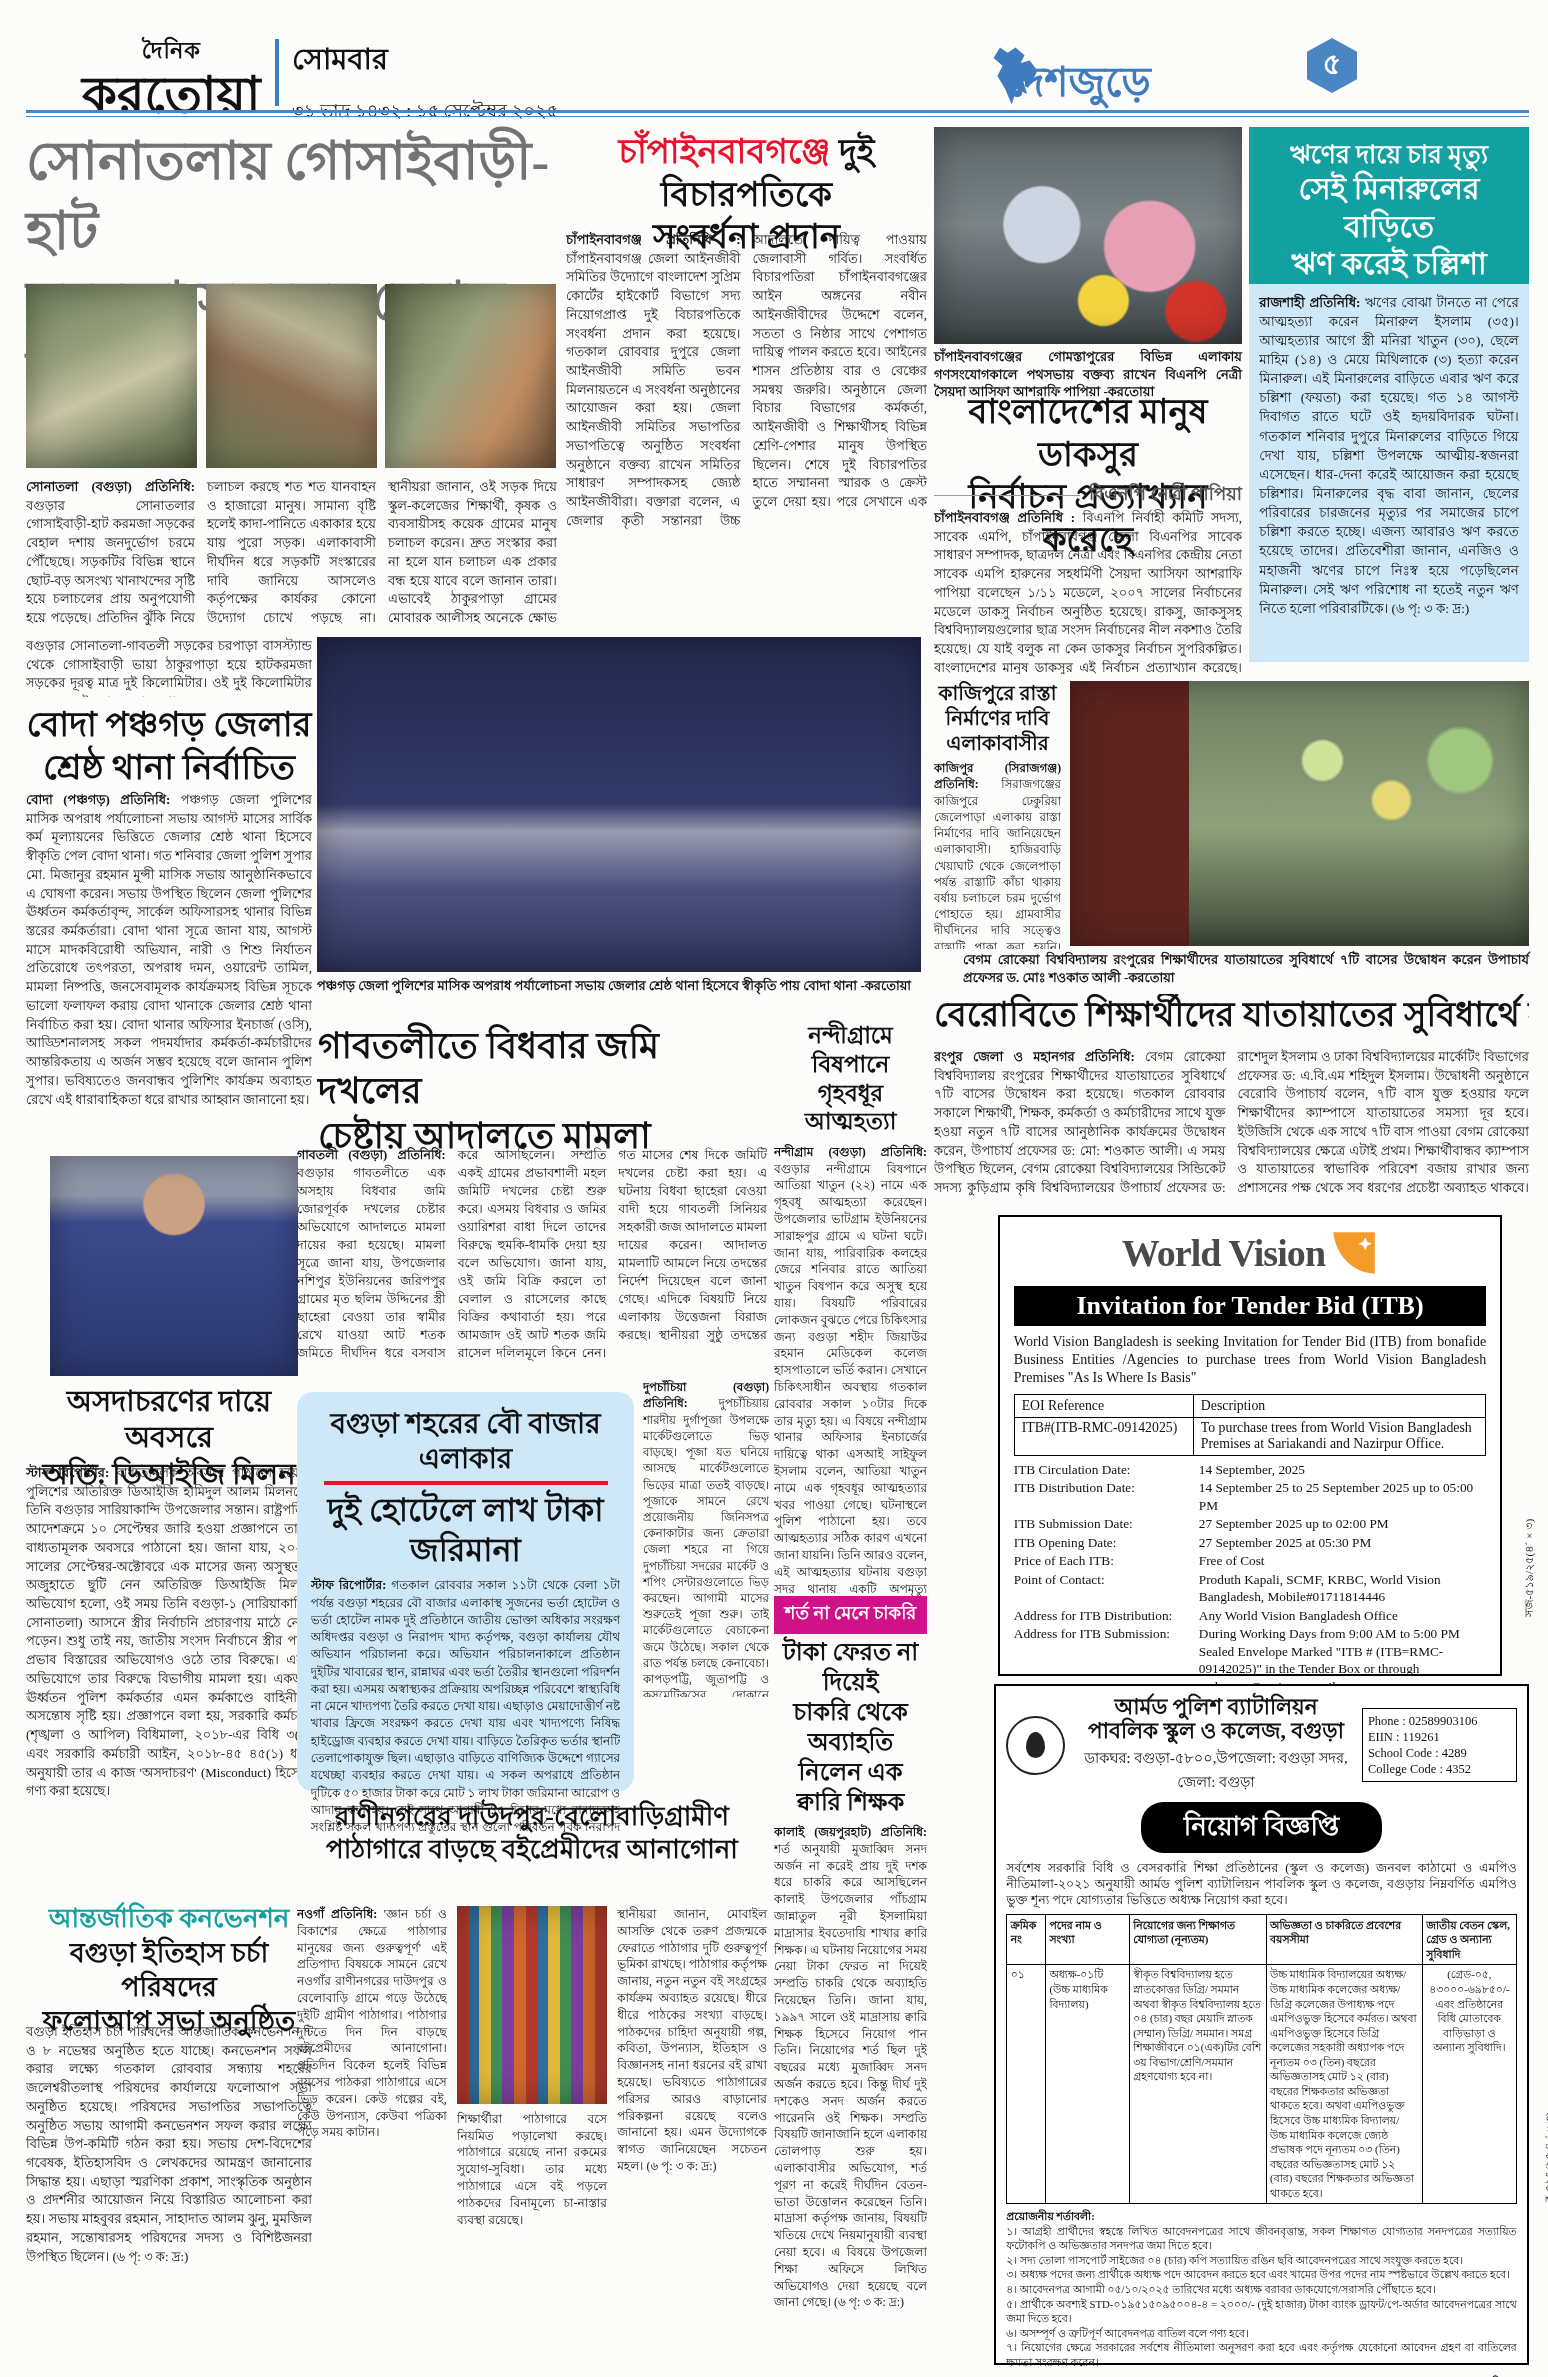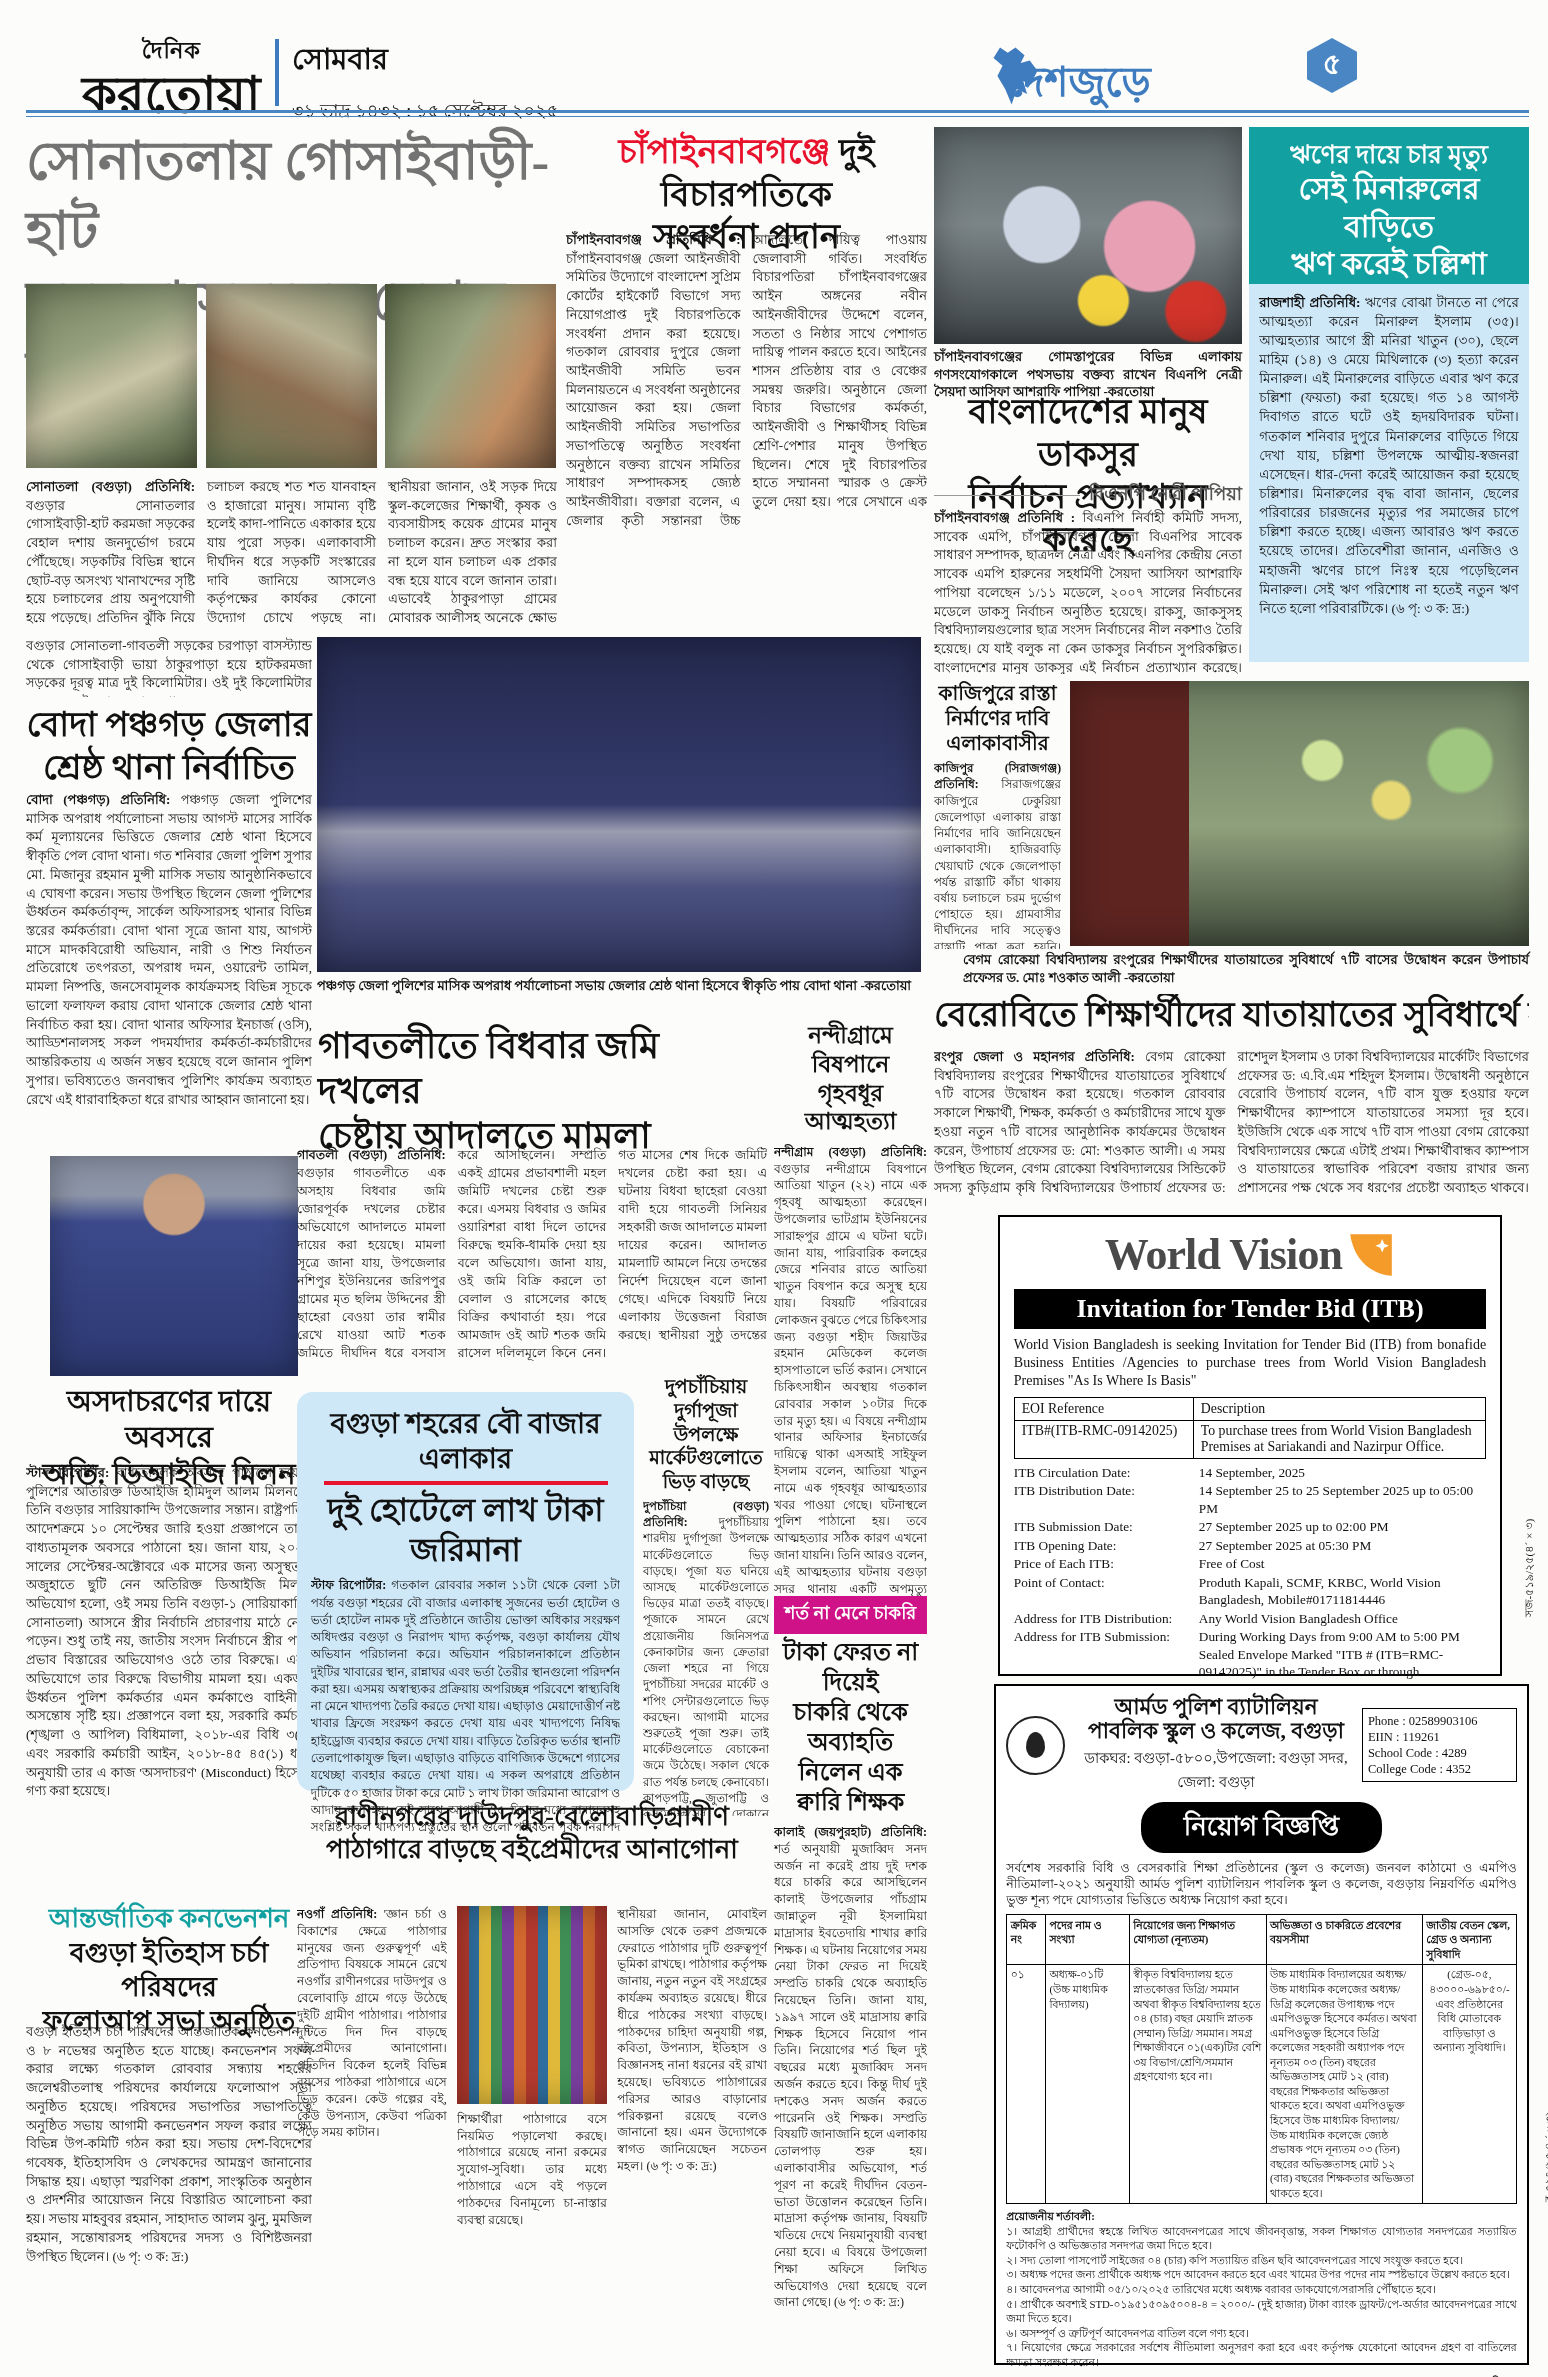--- a/index.html
+++ b/index.html
@@ -51,21 +51,21 @@
              linear-gradient(180deg,#8d95a8 0 18%,#3c4a8c 30%,#2c3870 100%);}
   .ph-bus{background:linear-gradient(90deg,#5d2420 0 26%,transparent 26%),
              radial-gradient(circle at 55% 30%,#cfe49a 0 6%,transparent 7%),
              radial-gradient(circle at 70% 45%,#e6d875 0 5%,transparent 6%),
              radial-gradient(circle at 85% 30%,#9fc77f 0 7%,transparent 8%),
              linear-gradient(180deg,#6d7f62 0%,#8fa07c 55%,#3f4a3a 100%);}
   .ph-books{background:repeating-linear-gradient(90deg,#b53a2e 0 12px,#2f6e9e 12px 22.4px,#e0b93a 22.4px 34px,#3f8f56 34px 45px,#7b3fa0 45px 57px,#d2682f 57px 69px);}
   
   .wv{border:2.6px solid #000;background:#fff;padding:12px 13.8px;}
   .wv-logo-row{display:flex;justify-content:center;align-items:center;gap:5.2px;}
-  .wv-word{font-size:44px;font-weight:bold;color:#4a4a4a;letter-spacing:-0.9px;}
+  .wv-word{font-size:38px;font-weight:bold;color:#4a4a4a;letter-spacing:-0.9px;}
   .wv-bar{background:#000;color:#fff;text-align:center;font-size:26px;font-weight:bold;padding:5.2px 0;margin:8.6px 0 6.9px 0;}
   .wv-intro{font-size:14px;line-height:1.3;text-align:justify;}
   .wv-table{width:100%;border-collapse:collapse;margin:6.9px 0 5.2px 0;font-size:13.8px;}
   .wv-table td,.wv-table th{border:1.3px solid #000;padding:2.6px 6.9px;text-align:left;font-weight:normal;vertical-align:top;}
   .wv-det{display:grid;grid-template-columns:185px 1fr;font-size:13.3px;line-height:1.32;row-gap:0.9px;}
   .wv-foot{font-size:13.3px;line-height:1.3;text-align:justify;margin-top:5.2px;}
   
   .ny{border:2.6px solid #000;background:#fff;padding:8.6px 10.3px;}
   .ny-head{display:grid;grid-template-columns:64px 1fr 155px;gap:6.9px;align-items:center;}
   .ny-logo{width:55px;height:55px;border:2.6px double #222;border-radius:50%;display:flex;align-items:center;justify-content:center;}
@@ -322,24 +322,20 @@
     <div class="hl hl-center" style="font-size:28px;">বগুড়া শহরের বৌ বাজার এলাকার</div>
     <div class="redbar" style="width:284px;"></div>
     <div class="hl hl-center" style="font-size:32px;">দুই হোটেলে লাখ টাকা জরিমানা</div>
     <div class="body-txt" style="margin-top:6.9px;height:258px;font-size:12px;">
       <b>স্টাফ রিপোর্টার:</b>
       <span>গতকাল রোববার সকাল ১১টা থেকে বেলা ১টা পর্যন্ত বগুড়া শহরের বৌ বাজার এলাকাস্থ সুজনের ভর্তা হোটেল ও ভর্তা হোটেল নামক দুই প্রতিষ্ঠানে জাতীয় ভোক্তা অধিকার সংরক্ষণ অধিদপ্তর বগুড়া ও নিরাপদ খাদ্য কর্তৃপক্ষ, বগুড়া কার্যালয় যৌথ অভিযান পরিচালনা করে। অভিযান পরিচালনাকালে প্রতিষ্ঠান দুইটির খাবারের স্থান, রান্নাঘর এবং ভর্তা তৈরীর স্থানগুলো পরিদর্শন করা হয়। এসময় অস্বাস্থ্যকর প্রক্রিয়ায় অপরিচ্ছন্ন পরিবেশে স্বাস্থ্যবিধি না মেনে খাদ্যপণ্য তৈরি করতে দেখা যায়। এছাড়াও মেয়াদোত্তীর্ণ নষ্ট খাবার ফ্রিজে সংরক্ষণ করতে দেখা যায় এবং খাদ্যপণ্যে নিষিদ্ধ হাইড্রোজ ব্যবহার করতে দেখা যায়। বাড়িতে তৈরিকৃত ভর্তার স্থানটি তেলাপোকাযুক্ত ছিল। এছাড়াও বাড়িতে বাণিজ্যিক উদ্দেশে গ্যাসের যথেচ্ছা ব্যবহার করতে দেখা যায়। এ সকল অপরাধে প্রতিষ্ঠান দুটিকে ৫০ হাজার টাকা করে মোট ১ লাখ টাকা জরিমানা আরোপ ও আদায় করা হয়। সেই সাথে আগামী ১৫ দিনের মধ্যে রান্নাঘরসহ সংশ্লিষ্ট সকল খাদ্যপণ্য প্রস্তুতের স্থান গুলো পরিবর্তন পূর্বক নিরাপদ খাদ্য এবং ভোক্তা অধিকার বগুড়া জেলা কার্যালয়ে অবগত না করলে কঠিন আইন প্রয়োগের বিষয়টিও অবগত করা হয়। নিরাপদ খাদ্য কর্তৃপক্ষ এর সহকারী পরিচালক মো: রাসেল এবং ভোক্তা অধিকারের সহকারী পরিচালক অভিযান পরিচালনা করেন।</span>
     </div>
   </div>
 
   <div class="abs" style="left:643px;top:1375px;width:126px;">
-    <div class="hl hl-center" style="font-size:19px;">
-      <div>দুপচাঁচিয়ায় দুর্গাপূজা উপলক্ষে</div>
-      <div>মার্কেটগুলোতে ভিড় বাড়ছে</div>
-    </div>
     <div class="body-sm" style="margin-top:5.2px;height:317px;">
       <b>দুপচাঁচিয়া (বগুড়া) প্রতিনিধি:</b>
       <span>দুপচাঁচিয়ায় শারদীয় দুর্গাপূজা উপলক্ষে মার্কেটগুলোতে ভিড় বাড়ছে। পূজা যত ঘনিয়ে আসছে মার্কেটগুলোতে ভিড়ের মাত্রা ততই বাড়ছে। পূজাকে সামনে রেখে প্রয়োজনীয় জিনিসপত্র কেনাকাটার জন্য ক্রেতারা জেলা শহরে না গিয়ে দুপচাঁচিয়া সদরের মার্কেট ও শপিং সেন্টারগুলোতে ভিড় করছেন। আগামী মাসের শুরুতেই পূজা শুরু। তাই মার্কেটগুলোতে বেচাকেনা জমে উঠেছে। সকাল থেকে রাত পর্যন্ত চলছে কেনাবেচা। কাপড়পট্টি, জুতাপট্টি ও কসমেটিকসের দোকানে ভিড় বেশি লক্ষ্য করা গেছে। (৬ পৃ: ৩ ক: দ্র:)</span>
     </div>
   </div>
 
   <div class="abs" style="left:774px;top:1596px;width:153px;">
     <div class="magenta-kicker">শর্ত না মেনে চাকরি</div>
     <div class="hl hl-center" style="font-size:24px;margin-top:3.4px;">
       <div>টাকা ফেরত না দিয়েই</div>

